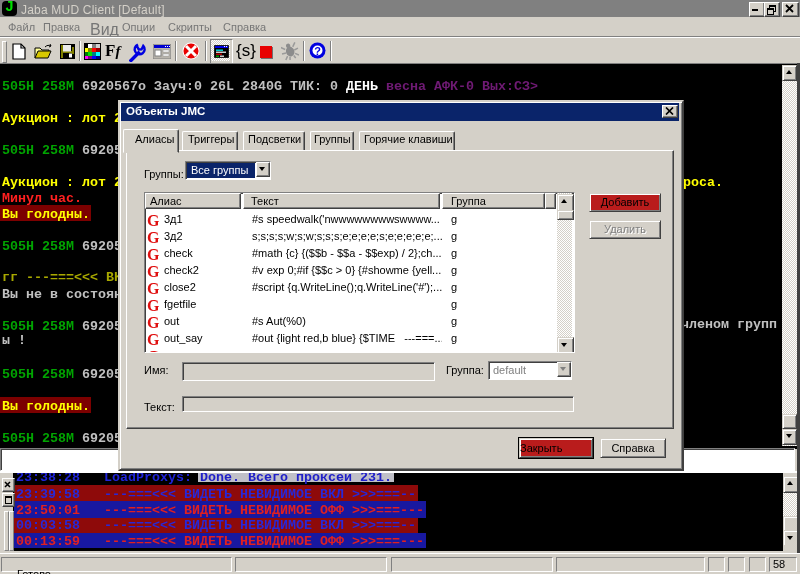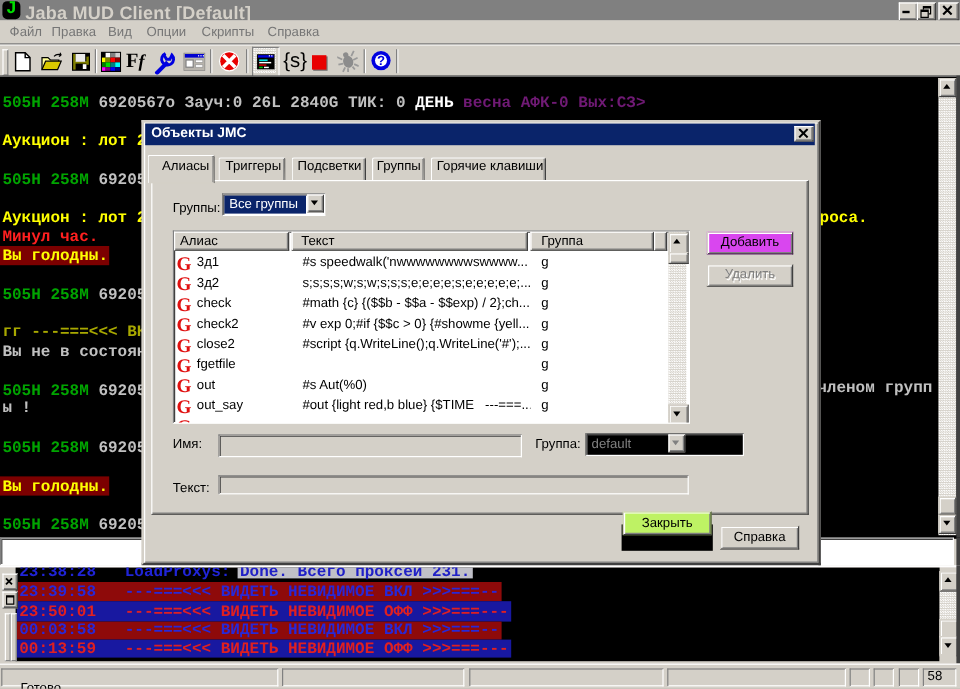--- a/index.html
+++ b/index.html
@@ -17,35 +17,35 @@
 .c1{position:absolute;left:19px;top:2px;font-size:11px;color:#000;}
 .c2{position:absolute;left:107px;top:2px;font-size:11px;color:#000;width:190px;overflow:hidden;white-space:pre;}
 .c3{position:absolute;left:306px;top:2px;font-size:11px;color:#000;}
 svg{display:block;}
 </style></head>
 <body>
 
 <div class="abs" style="left:0;top:0;width:800px;height:17px;background:#808080;"></div>
 <div class="abs" style="left:2px;top:1px;width:15px;height:15px;background:#000;border-radius:4px;"></div>
 <div class="abs" style="left:5px;top:0px;width:10px;height:16px;color:#00e000;font-family:'Liberation Mono',monospace;font-weight:bold;font-size:15px;line-height:16px;">J</div>
-<div class="abs" style="left:21px;top:3px;font-size:15px;font-weight:bold;color:#d4d0c8;letter-spacing:0.2px;">Jaba MUD Client [Default]</div>
+<div class="abs" style="left:21px;top:3px;font-size:12px;font-weight:normal;color:#d4d0c8;letter-spacing:0.2px;">Jaba MUD Client [Default]</div>
 <div class="abs raised" style="left:749px;top:2px;width:14px;height:13px;background:#d4d0c8;"></div>
 <div class="abs" style="left:752px;top:9px;width:6px;height:2px;background:#000;"></div>
 <div class="abs raised" style="left:764px;top:2px;width:14px;height:13px;background:#d4d0c8;"></div>
 <div class="abs" style="left:769px;top:5px;width:5px;height:4px;border:1px solid #000;border-top-width:2px;"></div>
 <div class="abs" style="left:767px;top:8px;width:5px;height:4px;border:1px solid #000;border-top-width:2px;background:#d4d0c8;"></div>
 <div class="abs raised" style="left:782px;top:2px;width:15px;height:13px;background:#d4d0c8;"></div>
 <svg class="abs" style="left:785px;top:4px;" width="9" height="9" viewBox="0 0 9 9">
     <path d="M1 1 L8 8 M8 1 L1 8" stroke="#000" stroke-width="1.8"></path>
   </svg>
 
 <div class="abs" style="left:0;top:17px;width:800px;height:19px;background:#d4d0c8;"></div>
 <div class="abs" style="top:21px;left:8px;font-size:11px;color:#767676;">Файл</div>
 <div class="abs" style="top:21px;left:43px;font-size:11px;color:#767676;">Правка</div>
-<div class="abs" style="top:21px;left:90px;font-size:11px;color:#767676;">Вид</div>
+<div class="abs" style="top:21px;left:90px;font-size:16px;color:#767676;">Вид</div>
 <div class="abs" style="top:21px;left:122px;font-size:11px;color:#767676;">Опции</div>
 <div class="abs" style="top:21px;left:168px;font-size:11px;color:#767676;">Скрипты</div>
 <div class="abs" style="top:21px;left:223px;font-size:11px;color:#767676;">Справка</div>
 
 <div class="abs" style="left:0;top:36px;width:800px;height:28px;background:#d4d0c8;border-top:1px solid #808080;box-shadow:inset 0 1px 0 #ffffff;"></div>
 <div class="abs" style="left:2px;top:41px;width:3px;height:20px;background:#d4d0c8;border:1px solid;border-color:#fff #808080 #808080 #fff;"></div>
 <div id="toolbar-icons">
 
 <svg class="abs" style="left:11px;top:43px;" width="16" height="17" viewBox="0 0 16 17">
 <path d="M2 1h8l4 4v11H2z" fill="#fff" stroke="#000" stroke-width="1.2"></path>
@@ -328,30 +328,30 @@
       </div>
 
   <div class="abs hatch" style="left:412px;top:0px;width:15px;height:157px;"></div>
   <div class="abs raised2" style="left:412px;top:1px;width:15px;height:16px;background:#d4d0c8;"></div>
   <div class="abs" style="left:416px;top:6px;width:0;height:0;border:3.5px solid transparent;border-bottom:4px solid #000;border-top:none;"></div>
   <div class="abs raised2" style="left:412px;top:17px;width:15px;height:8px;background:#d4d0c8;"></div>
   <div class="abs raised2" style="left:412px;top:144px;width:15px;height:16px;background:#d4d0c8;"></div>
   <div class="abs" style="left:416px;top:150px;width:0;height:0;border:3.5px solid transparent;border-top:4px solid #000;border-bottom:none;"></div>
  </div>
 
- <div class="abs raised2 btxt" style="left:469px;top:91px;width:70px;height:17px;z-index:2;text-align:center;line-height:17px;background:#d946ef;">Добавить</div>
+ <div class="abs raised2 btxt" style="left:469px;top:91px;width:70px;height:17px;z-index:2;text-align:center;line-height:17px;background:#b91c1c;">Добавить</div>
  <div class="abs raised2" style="left:469px;top:118px;width:70px;height:17px;z-index:2;text-align:center;line-height:17px;background:#d4d0c8;font-size:11px;color:#808080;text-shadow:1px 1px 0 #fff;">Удалить</div>
 
  <div class="abs" style="left:24px;top:262px;font-size:11px;z-index:2;">Имя:</div>
  <div class="abs sunken" style="left:62px;top:260px;width:251px;height:17px;background:#d4d0c8;z-index:2;"></div>
  <div class="abs" style="left:326px;top:262px;font-size:11px;color:#000;z-index:2;">Группа:</div>
- <div class="abs sunken" style="left:368px;top:259px;width:82px;height:17px;background:#000000;z-index:2;padding-left:48px;">
+ <div class="abs sunken" style="left:368px;top:259px;width:82px;height:17px;background:#ffffff;z-index:2;">
    <div class="abs" style="left:4px;top:2px;font-size:11px;color:#808080;">default</div>
    <div class="abs raised" style="left:68px;top:0px;width:12px;height:13px;background:#d4d0c8;"></div>
    <div class="abs" style="left:71px;top:5px;width:0;height:0;border:3px solid transparent;border-top:4px solid #808080;border-bottom:none;"></div>
  </div>
  <div class="abs" style="left:24px;top:299px;font-size:11px;z-index:2;">Текст:</div>
  <div class="abs sunken" style="left:62px;top:294px;width:390px;height:14px;background:#d4d0c8;z-index:2;"></div>
 
  <div class="abs" style="left:398px;top:335px;width:76px;height:22px;background:#000;z-index:2;"></div>
- <div class="abs raised2 btxt" style="left:399px;top:324px;width:72px;height:18px;z-index:2;text-align:center;line-height:18px;background:#bef264;">Закрыть</div>
+ <div class="abs raised2 btxt" style="left:399px;top:336px;width:72px;height:18px;z-index:2;line-height:18px;background:#b91c1c;">Закрыть</div>
  <div class="abs raised2 btxt" style="left:480px;top:336px;width:64px;height:18px;z-index:2;text-align:center;line-height:18px;background:#d4d0c8;">Справка</div>
 </div>
 
 </body></html>

